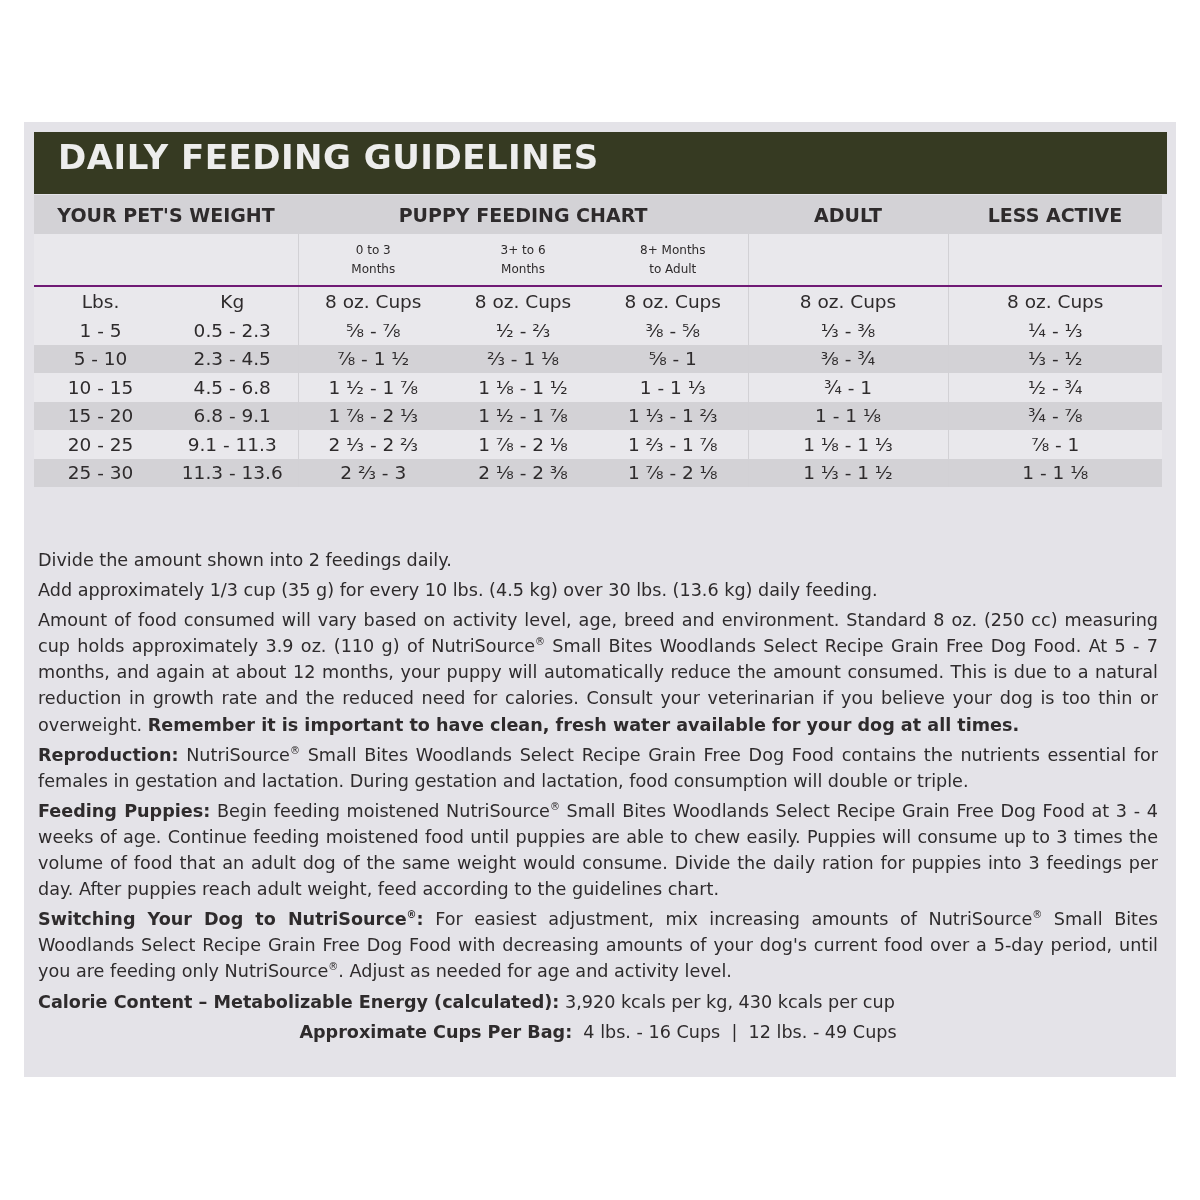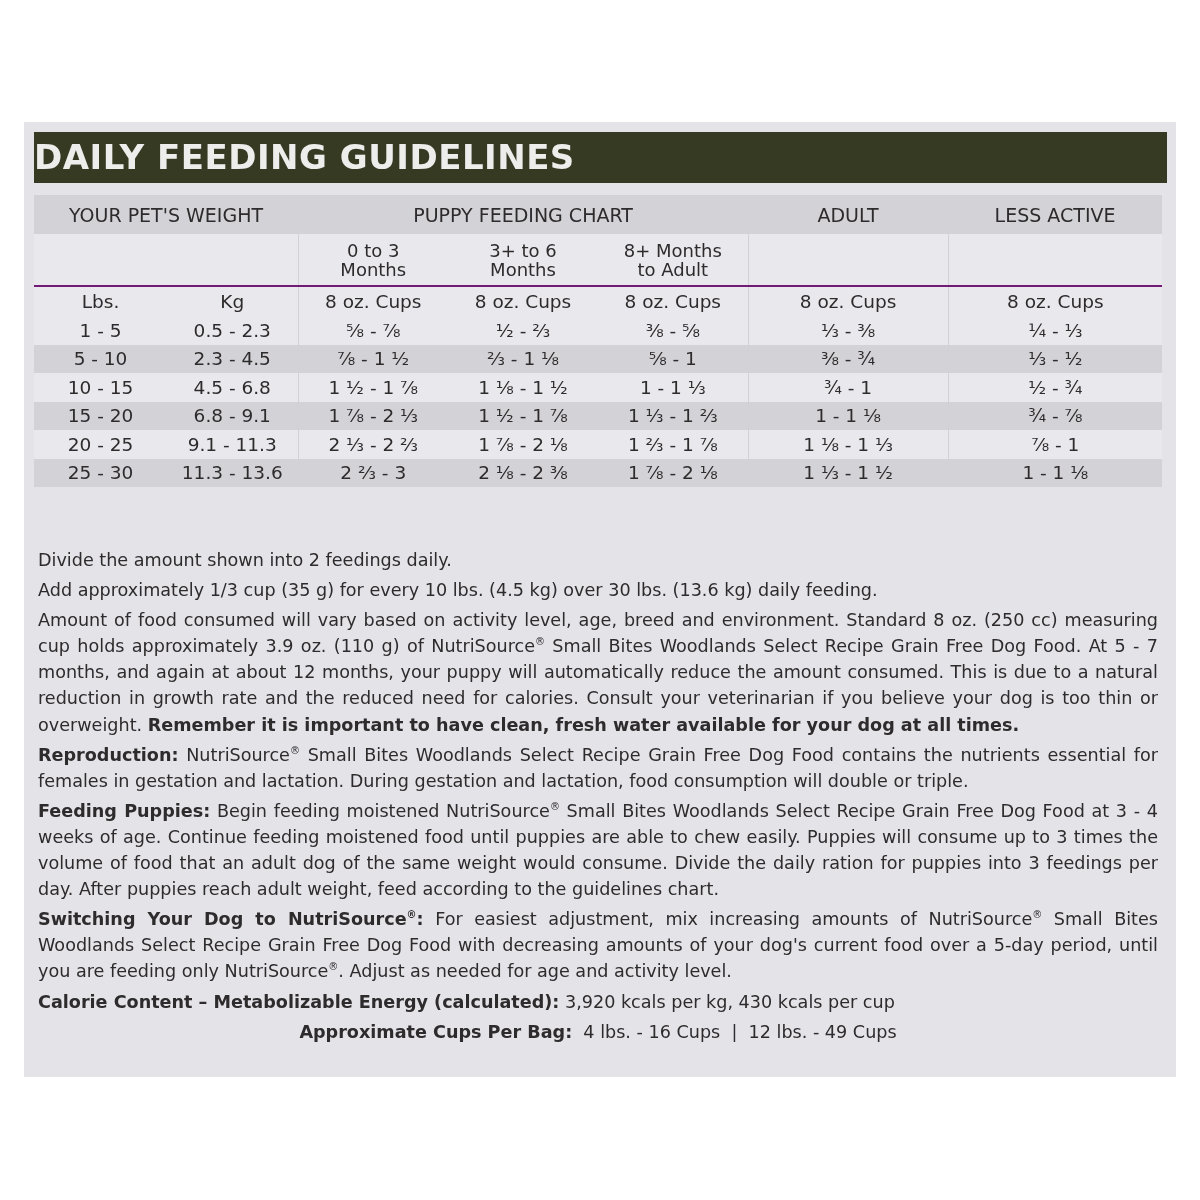--- a/index.html
+++ b/index.html
@@ -6,38 +6,38 @@
   body {
     width: 1200px; height: 1200px; background: #ffffff; position: relative;
     font-family: "DejaVu Sans", "Liberation Sans", sans-serif; color: #2e2b2c;
     overflow: hidden;
   }
   .panel {
     position: absolute; left: 24px; top: 122px; width: 1152px; height: 955px;
     background: #e4e3e8;
   }
   .title-bar {
-    position: absolute; left: 10px; top: 10px; width: 1133px; height: 51px;
-    background: #363a22; box-sizing: border-box; 
+    position: absolute; left: 10px; top: 10px; width: 1133px; height: 62px;
+    background: #363a22; box-sizing: border-box; padding-left: 24px;
   }
   .title-bar span {
     font-family: "DejaVu Sans", sans-serif; font-weight: bold; font-size: 34px;
     color: #ededec; line-height: 51px; letter-spacing: 0.5px;
   }
   table.feed {
     position: absolute; left: 10px; top: 73px; width: 1128px;
     border-collapse: collapse; table-layout: fixed;
   }
   table.feed td, table.feed th { padding: 0; text-align: center; }
   .hdr-row th {
-    background: #d3d2d6; height: 39px; font-weight: normal; font-size: 19px;
+    background: #d3d2d6; height: 39px; font-weight: bold; font-size: 19px;
     color: #2e2b2c;
     margin-left: 48px;
   }
-  .sub-row td { height: 51px; font-size: 18px; line-height: 19px; background: #e9e8ec; }
+  .sub-row td { height: 51px; font-size: 12px; line-height: 19px; background: #e9e8ec; }
   .unit-row td { height: 29px; font-size: 18.5px; background: #e9e8ec; border-top: 2px solid #701a75; }
   .data-row td { height: 28.5px; font-size: 18.5px; }
   .data-row.odd td { background: #d3d2d6; }
   .data-row.even td { background: #e9e8ec; }
   .vline { border-left: 1.5px solid #d2d1d5; }
   .notes {
     position: absolute; left: 10px; top: 421px; width: 1128px;
     font-size: 17.6px; line-height: 26.1px; color: #2e2b2c; text-align: justify;
   }
   .notes p { margin: 4px; }

